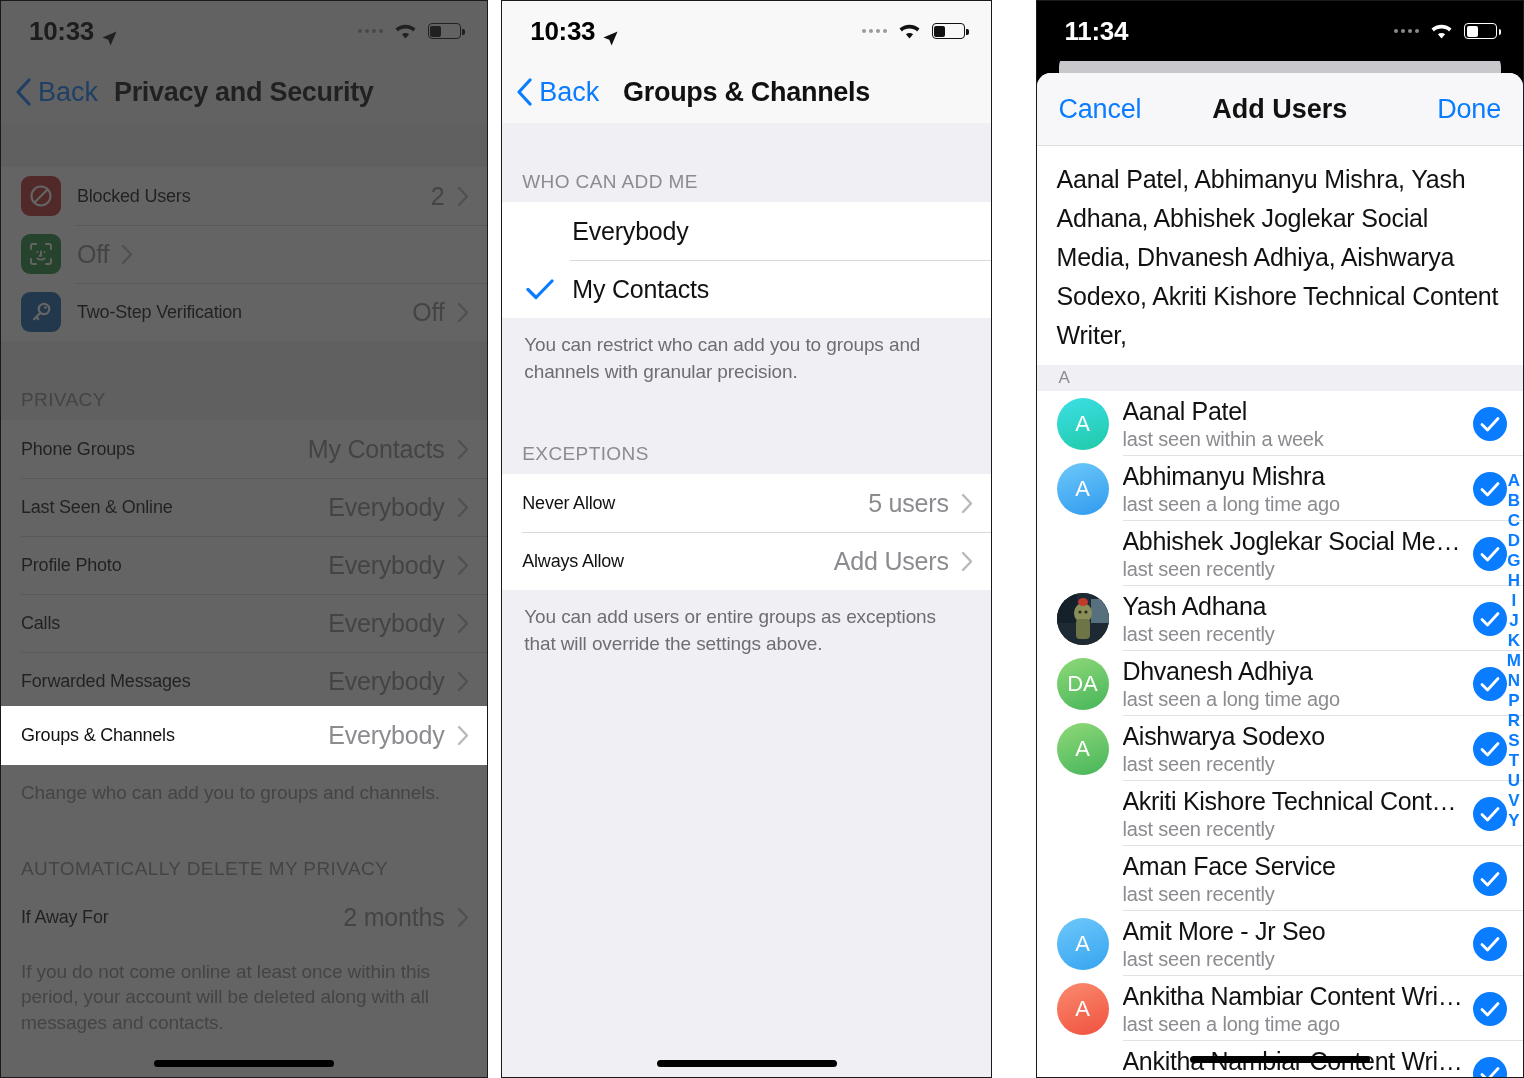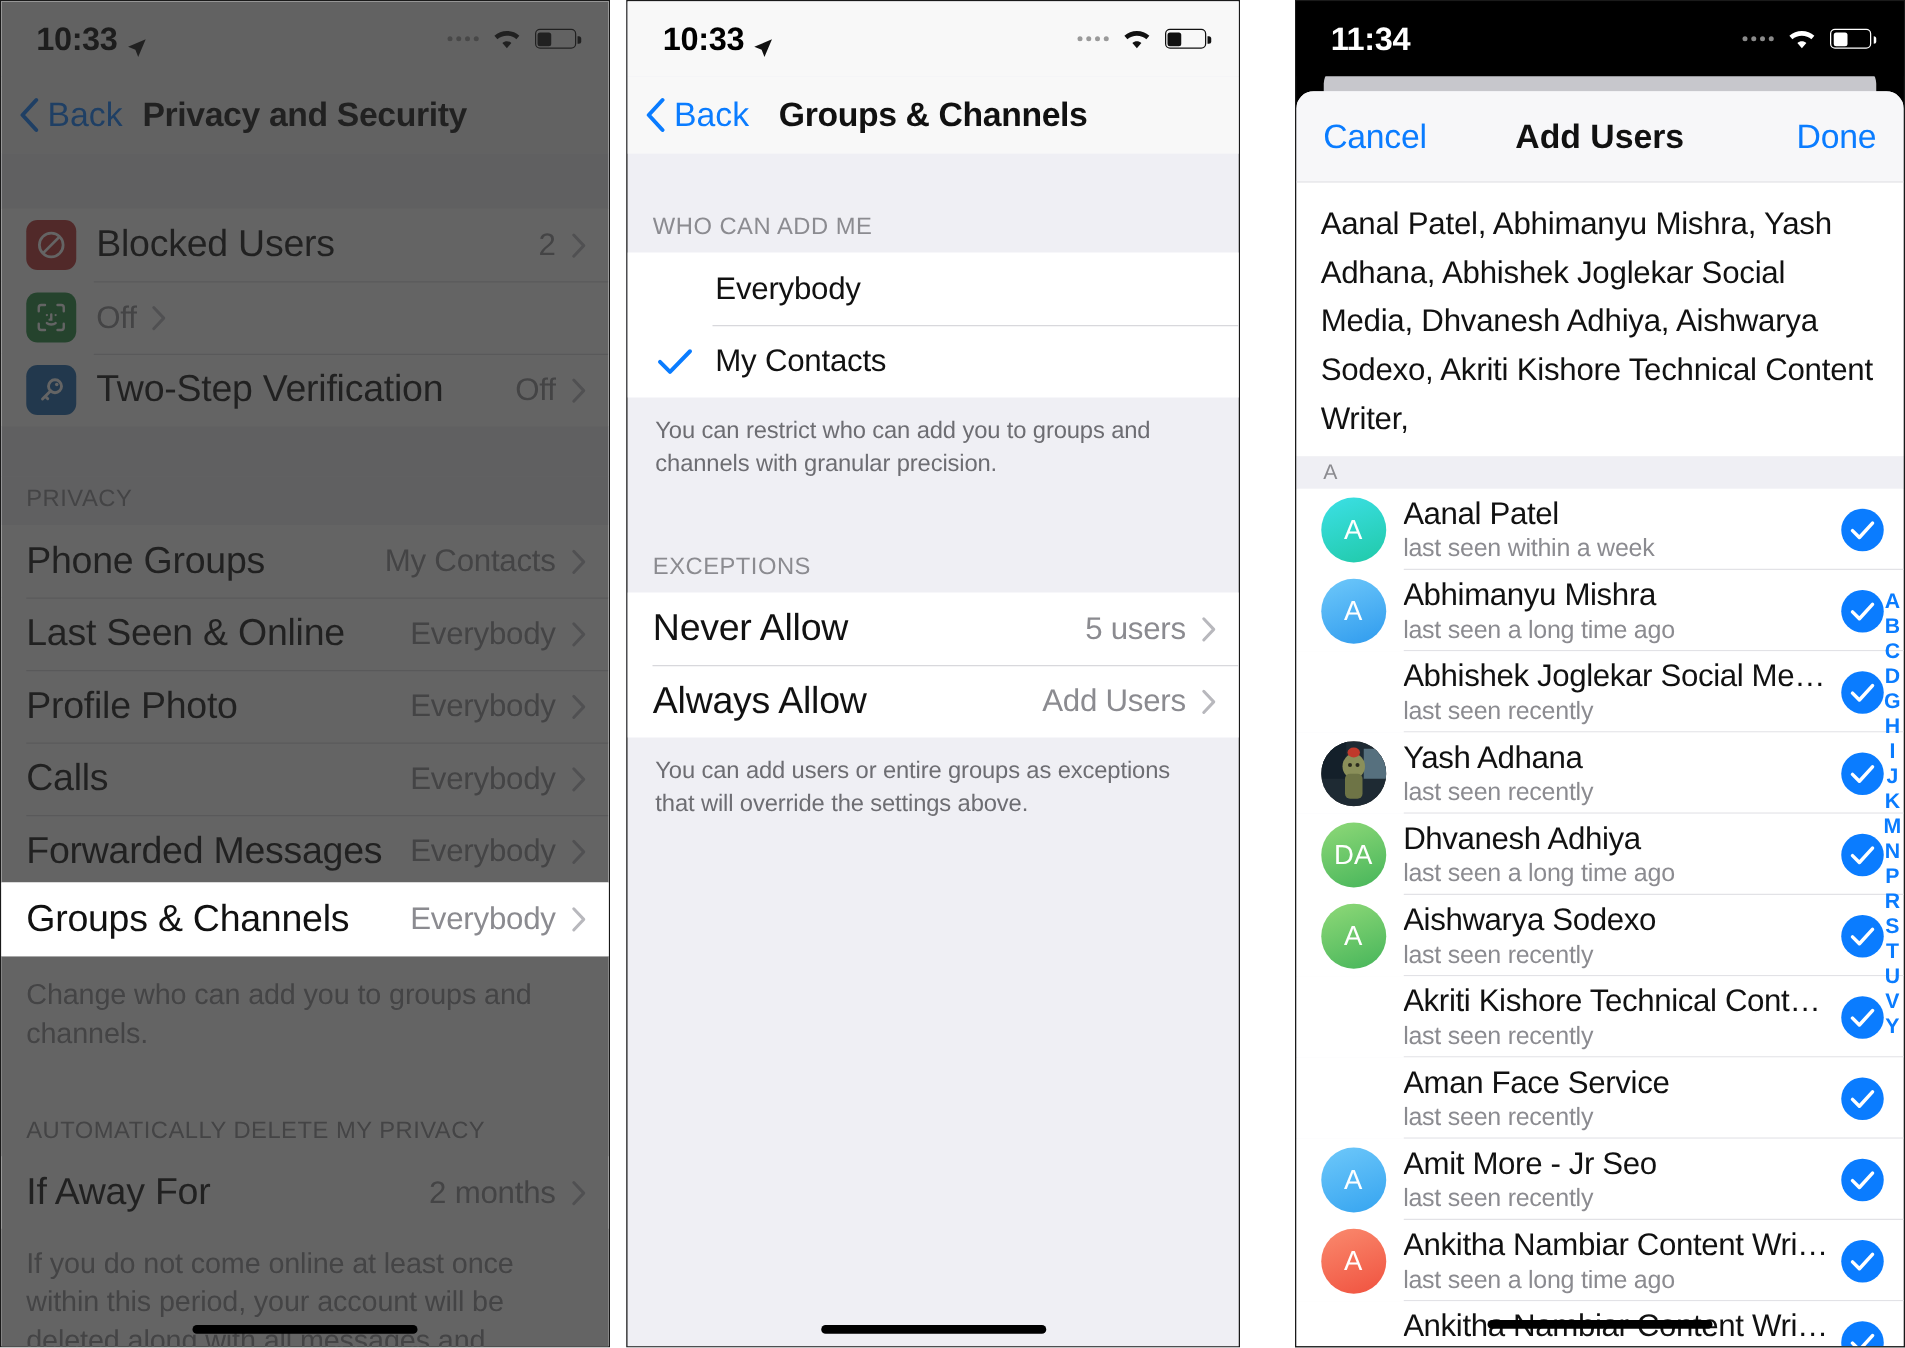--- a/index.html
+++ b/index.html
@@ -43,29 +43,29 @@
   .chev-back { width:16px; height:28px; flex:none; }
   .nav-title { position:absolute; left:0; right:0; text-align:center; font-size:27px; font-weight:700;
      color:#111; letter-spacing:-0.3px; pointer-events:none; }
 
   
   .sec-head { font-size:19px; color:#8b8b90; letter-spacing:0.4px; padding:26px 0 9px 20px; }
   .row { display:flex; align-items:center; min-height:58px; padding:0 18px 0 20px;
      background:#fff; position:relative; }
   .row + .row::before { content:""; position:absolute; left:20px; right:0; top:0; height:1px; background:#d8d8dc; }
   .row.with-icon + .row.with-icon::before { left:74px; }
-  .row .label { font-size:30px; color:#111; letter-spacing:-0.2px; flex:1; }
+  .row .label { font-size:18px; color:#111; letter-spacing:-0.2px; flex:1; }
   .row .value { font-size:25px; color:#8b8b90; margin-right:12px; letter-spacing:-0.2px; }
   .chev { width:12px; height:21px; flex:none; }
   .app-icon { width:40px; height:40px; border-radius:9px; margin-right:16px; flex:none;
      display:flex; align-items:center; justify-content:center; }
   .ic-red { background:#bb2b2b; }
   .ic-green { background:#1d8a3c; }
   .ic-blue { background:#1462ab; }
-  .foot-note { font-size:23px; color:#8b8b90; line-height:1.35; padding:12px 22px 0 20px; letter-spacing:-0.1px; }
+  .foot-note { font-size:19px; color:#8b8b90; line-height:1.35; padding:12px 22px 0 20px; letter-spacing:-0.1px; }
 
   
   .dimmer { position:absolute; inset:0; background:rgba(40,40,40,0.72); z-index:5; pointer-events:none; }
   .p1-body { position:relative; z-index:1; }
   .highlight-row { position:absolute; left:0; width:100%; z-index:7; background:#fff; }
 
   .home-ind { position:absolute; bottom:10px; left:50%; transform:translateX(-50%);
      width:180px; height:7px; border-radius:4px; background:#000; z-index:20; }
 
   

